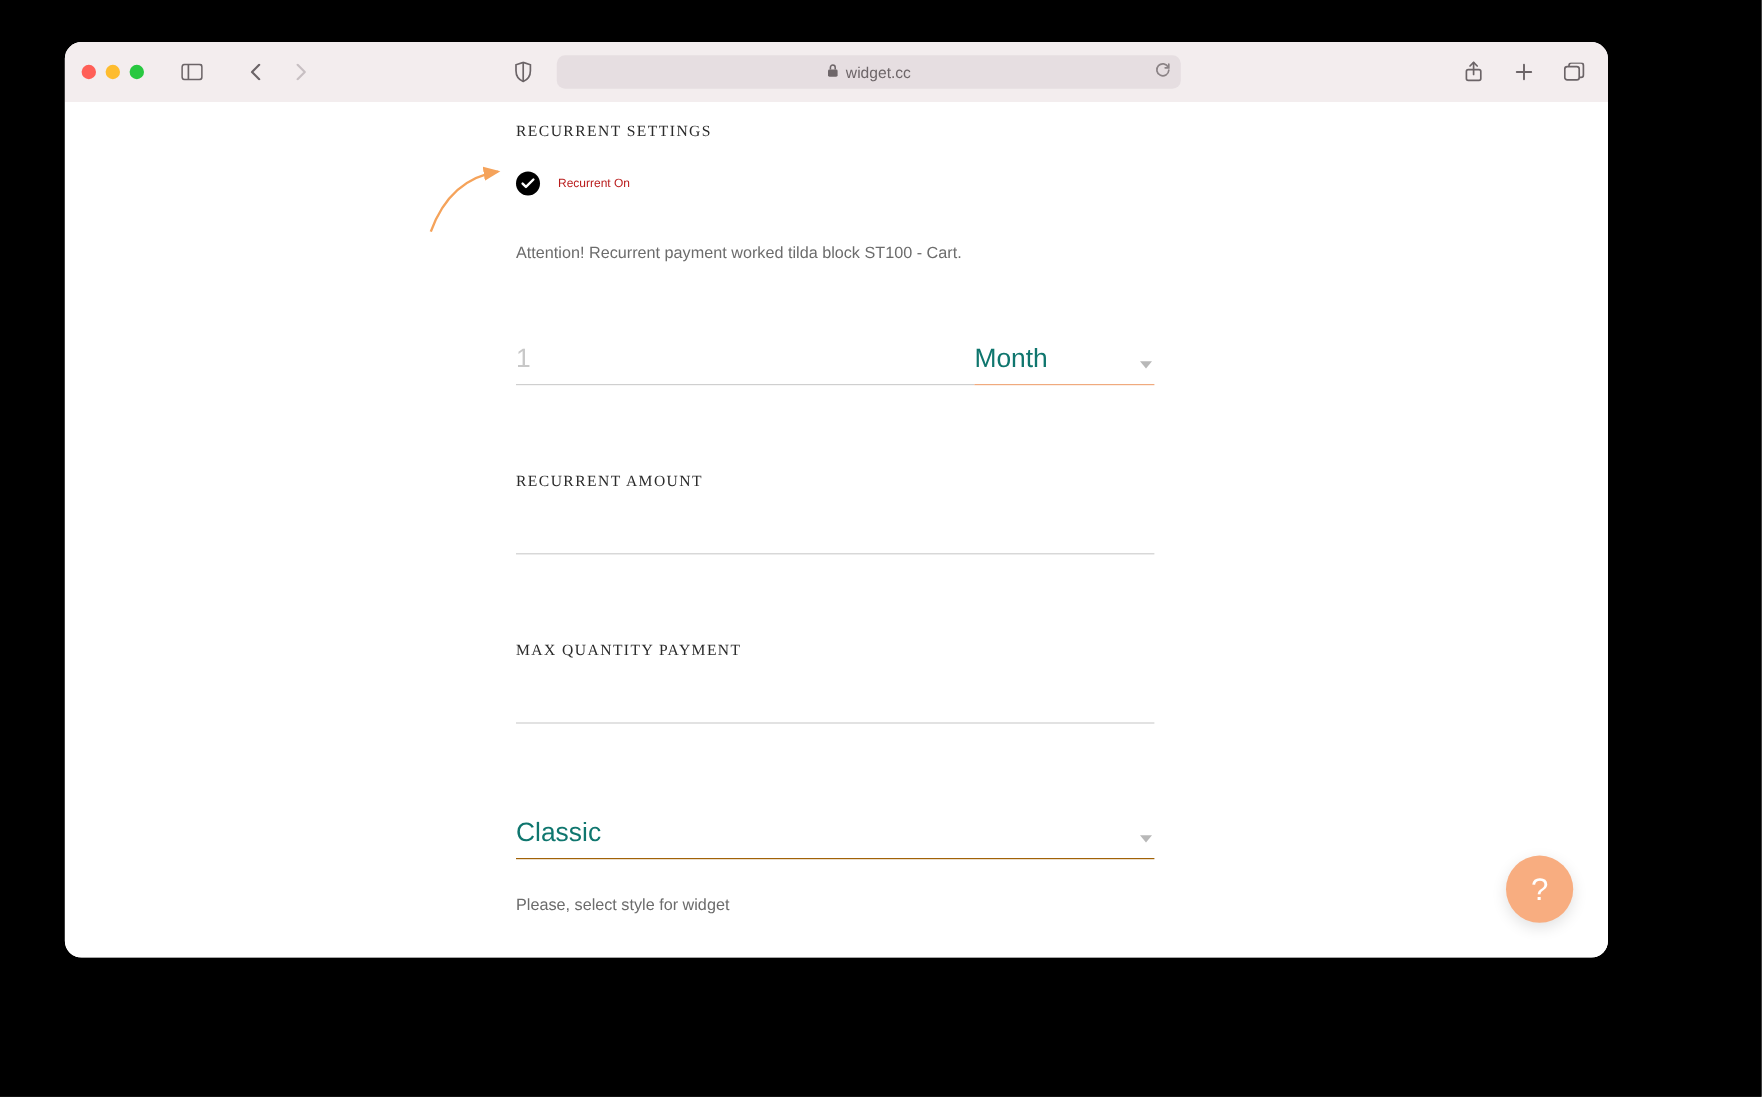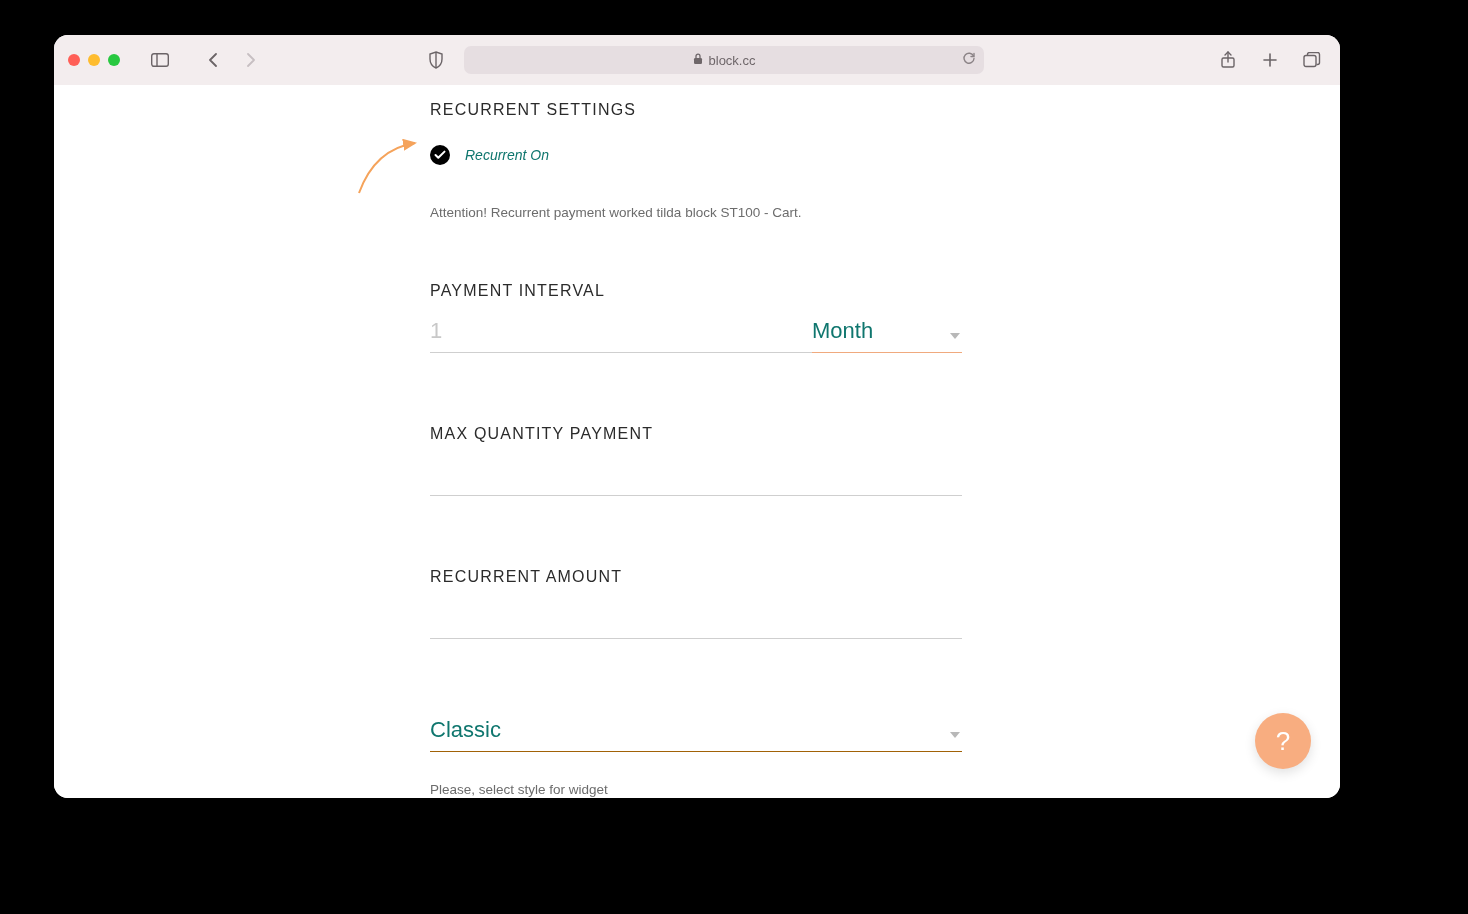--- a/index.html
+++ b/index.html
@@ -94,47 +94,47 @@
     position: relative;
     overflow: hidden;
   }
   .form-area {
     position: absolute;
     left: 376px;
     top: 16px;
     width: 532px;
   }
   .section-label {
-    font-size: 16px;
+    font-size: 13px;
     letter-spacing: 1.2px;
     text-transform: uppercase;
     color: #2b2b2b;
     font-weight: 400;
+    font-family: Liberation Serif, serif;
   }
   .checkbox-row {
     display: flex;
     align-items: center;
     gap: 15px;
     margin-top: 26px;
   }
   .round-check {
     width: 20px;
     height: 20px;
     border-radius: 50%;
     background: #000;
     display: flex;
     align-items: center;
     justify-content: center;
     cursor: pointer;
   }
   .round-check svg { display: block; }
   .check-label {
-    font-size: 14px;
-    color: #0f766e;
-    font-style: italic;
+    font-size: 10px;
+    color: #b91c1c;
   }
   .helper-text {
     font-size: 13.5px;
     color: #6c6c6c;
     margin-top: 40px;
   }
   .field-block { margin-top: 62px; }
   .field-block.first { margin-top: 62px; }
   .interval-row {
     display: flex;
@@ -249,21 +249,21 @@
         </svg>
       </div>
 
       <div class="addressbar" style="margin-left:6px">
         <span>
           <svg width="10" height="12" viewBox="0 0 10 12" fill="currentColor">
             <rect x="1" y="5" width="8" height="6" rx="1.2"></rect>
             <path d="M3 5 V3.2 a2 2 0 0 1 4 0 V5" fill="none" stroke="currentColor" stroke-width="1.3"></path>
           </svg>
         </span>
-        <span>block.cc</span>
+        <span>widget.cc</span>
         <span class="reload">
           <svg width="14" height="14" viewBox="0 0 14 14" fill="none" stroke="currentColor" stroke-width="1.4" stroke-linecap="round">
             <path d="M11.5 4.5 A5 5 0 1 0 12 7"></path>
             <polyline points="12,2 12,5 9,5"></polyline>
           </svg>
         </span>
       </div>
 
       <div class="tb-right">
         <div class="tb-icon-btn">
@@ -308,37 +308,36 @@
             <svg width="12" height="10" viewBox="0 0 12 10">
               <path d="M1.5 5 L4.3 7.8 L10.5 1.6" fill="none" stroke="#fff" stroke-width="2" stroke-linecap="round" stroke-linejoin="round"></path>
             </svg>
           </div>
           <div class="check-label">Recurrent On</div>
         </div>
 
         <div class="helper-text">Attention! Recurrent payment worked tilda block ST100 - Cart.</div>
 
         <div class="field-block first">
-          <div class="section-label">PAYMENT INTERVAL</div>
           <div class="interval-row">
             <input class="text-input interval-num" type="text" placeholder="1" style="">
             <div class="select-wrap">
               <div class="select-display">Month</div>
               <div class="caret"></div>
             </div>
           </div>
         </div>
 
         <div class="field-block" style="margin-top:72px">
+          <div class="section-label">RECURRENT AMOUNT</div>
+          <input class="text-input" type="text" style="margin-top: 12px;" value="">
+        </div>
+
+        <div class="field-block" style="margin-top:72px">
           <div class="section-label">MAX QUANTITY PAYMENT</div>
-          <input class="text-input" type="text" style="margin-top: 12px;" value="">
-        </div>
-
-        <div class="field-block" style="margin-top:72px">
-          <div class="section-label">RECURRENT AMOUNT</div>
           <input class="text-input" type="text" style="margin-top: 12px;" value="">
         </div>
 
         <div class="widget-block">
           <div class="widget-select select-wrap gray">
             <div class="select-display">Classic</div>
             <div class="caret"></div>
           </div>
           <div class="widget-helper">Please, select style for widget</div>
         </div>

